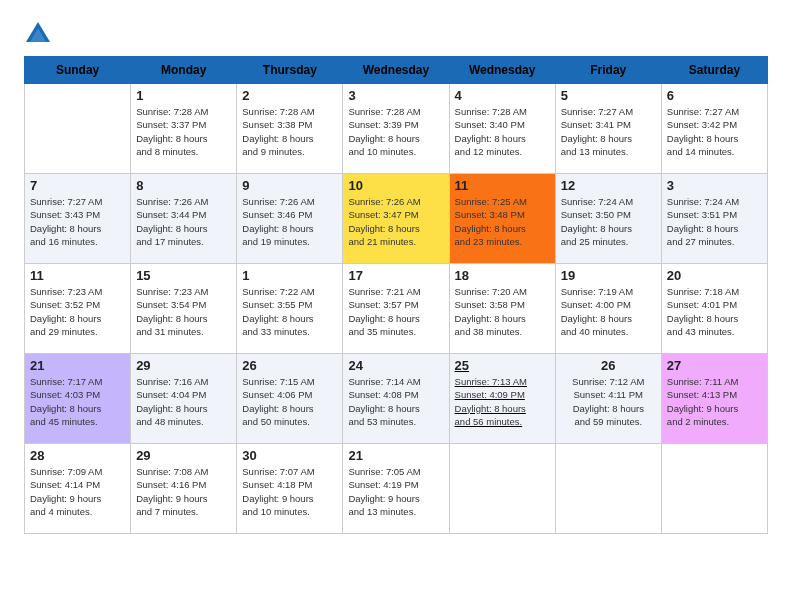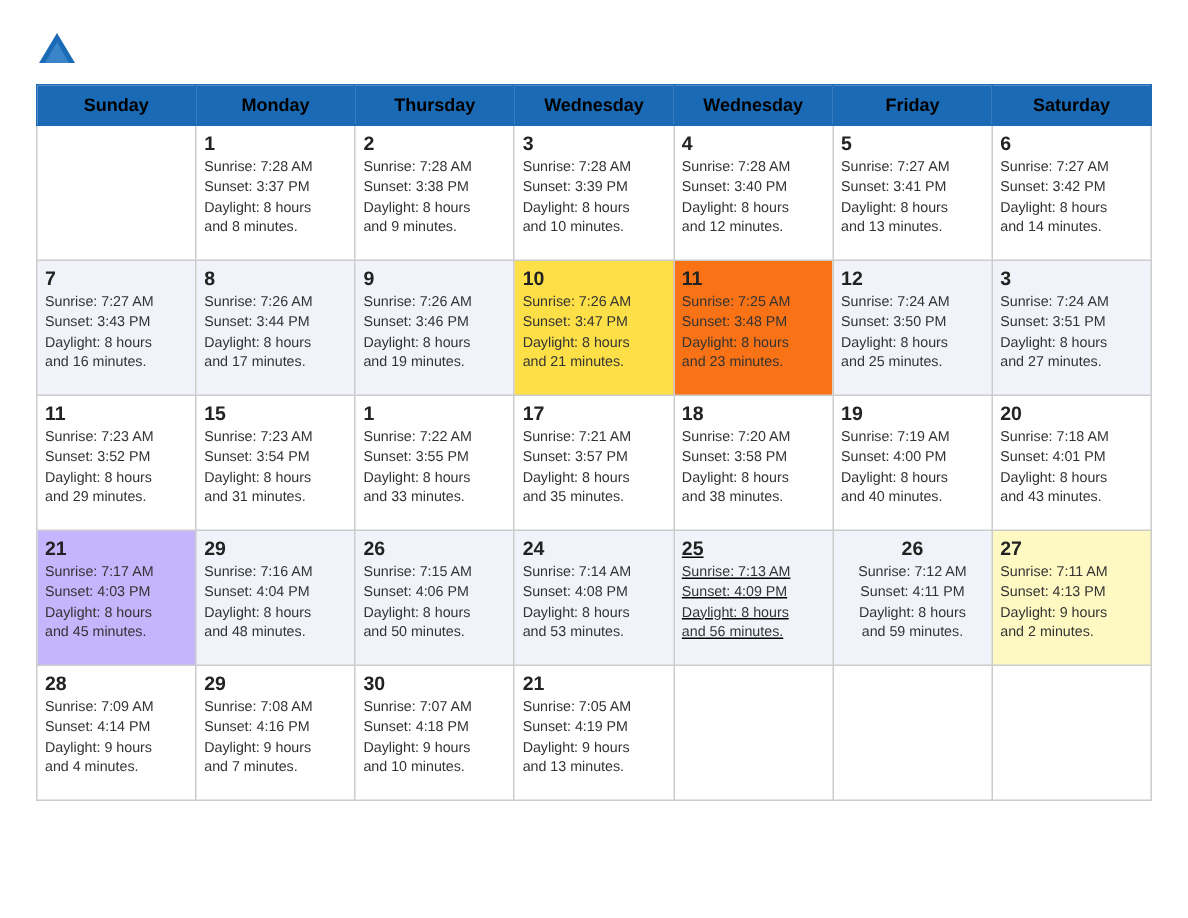--- a/index.html
+++ b/index.html
@@ -231,21 +231,21 @@
           <div class="day-info">Sunrise: 7:14 AM<br>Sunset: 4:08 PM<br>Daylight: 8 hours<br>and 53 minutes.</div>
         </td>
         <td style="background: rgb(240, 244, 250); text-decoration: underline;">
           <span class="day-num">25</span>
           <div class="day-info">Sunrise: 7:13 AM<br>Sunset: 4:09 PM<br>Daylight: 8 hours<br>and 56 minutes.</div>
         </td>
         <td style="background: rgb(240, 244, 250); text-align: center;">
           <span class="day-num">26</span>
           <div class="day-info">Sunrise: 7:12 AM<br>Sunset: 4:11 PM<br>Daylight: 8 hours<br>and 59 minutes.</div>
         </td>
-        <td style="background: #fef9c3;">
+        <td style="background: #f0abfc;">
           <span class="day-num">27</span>
           <div class="day-info">Sunrise: 7:11 AM<br>Sunset: 4:13 PM<br>Daylight: 9 hours<br>and 2 minutes.</div>
         </td>
       </tr>
       <tr>
         <td>
           <span class="day-num">28</span>
           <div class="day-info">Sunrise: 7:09 AM<br>Sunset: 4:14 PM<br>Daylight: 9 hours<br>and 4 minutes.</div>
         </td>
         <td>

